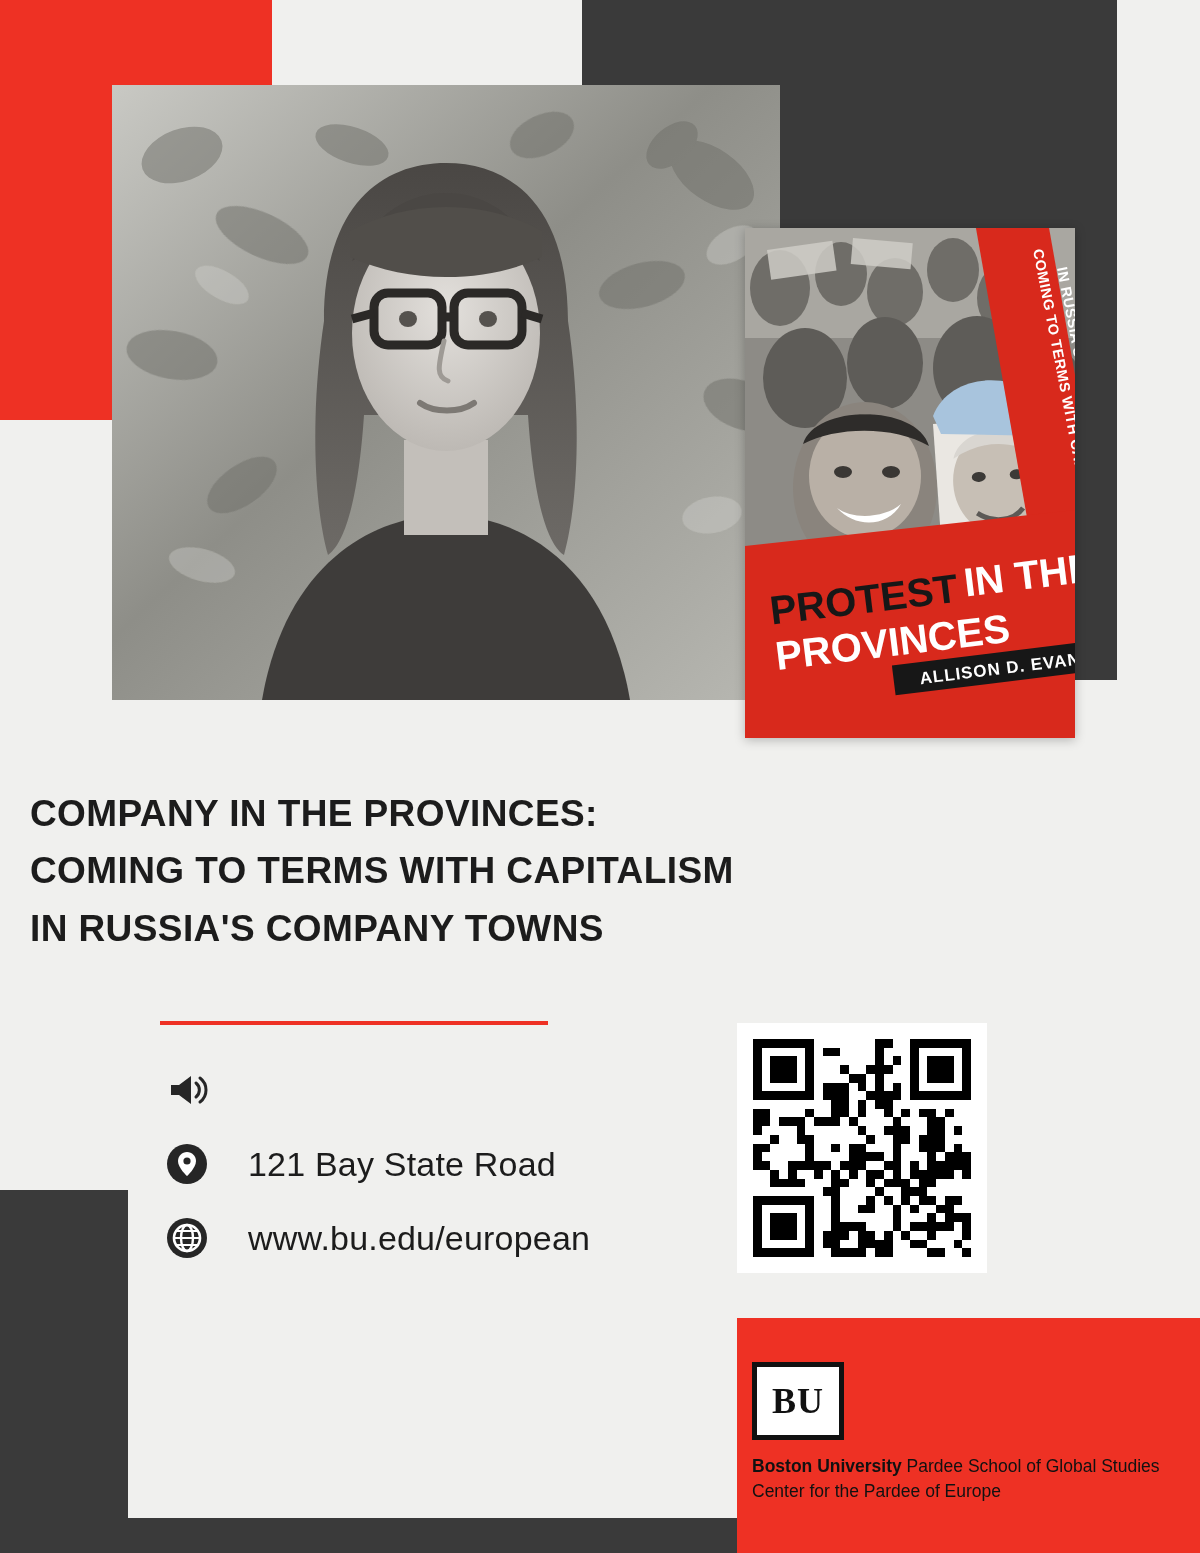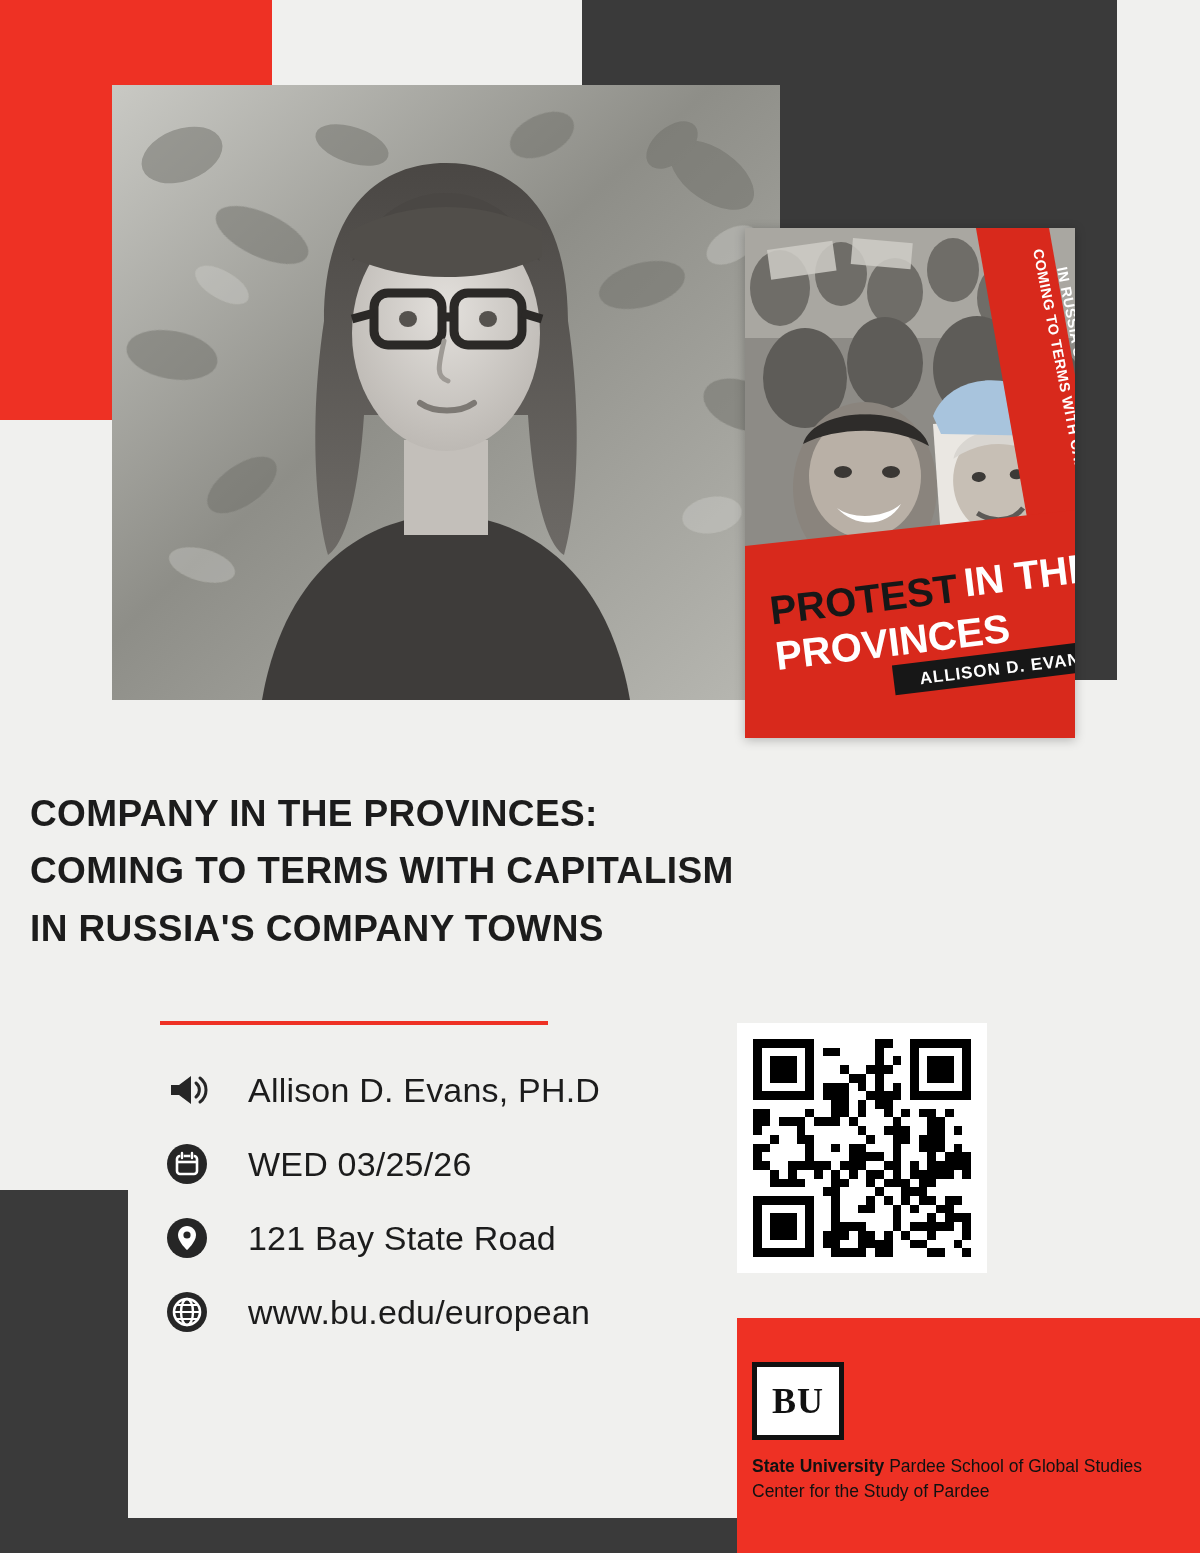--- a/index.html
+++ b/index.html
@@ -305,35 +305,22 @@
 <div class="details">
 
   <div class="det-row">
     <span class="det-icon">
       <svg width="44" height="44" viewBox="0 0 44 44" aria-hidden="true">
         <path d="M6 17 h8 L26 8 v28 L14 27 H6 z" fill="#262626"></path>
         <path d="M31 15 a9 9 0 0 1 0 14" fill="none" stroke="#262626" stroke-width="3" stroke-linecap="round"></path>
         <path d="M35 10 a15 15 0 0 1 0 24" fill="none" stroke="#262626" stroke-width="3" stroke-linecap="round"></path>
       </svg>
     </span>
-    <span class="det-text">Allison D. Evans, PH.D</span>
   </div>
 
-  <div class="det-row">
-    <span class="det-icon">
-      <svg width="44" height="44" viewBox="0 0 44 44" aria-hidden="true">
-        <circle cx="22" cy="22" r="20" fill="#262626"></circle>
-        <rect x="12" y="14" width="20" height="18" rx="3" fill="none" stroke="#ffffff" stroke-width="2.6"></rect>
-        <path d="M12 20 h20" stroke="#ffffff" stroke-width="2.6"></path>
-        <path d="M17 10 v6 M27 10 v6" stroke="#262626" stroke-width="3.4" stroke-linecap="round"></path>
-        <path d="M17 11 v5 M27 11 v5" stroke="#ffffff" stroke-width="2.4" stroke-linecap="round"></path>
-      </svg>
-    </span>
-    <span class="det-text">WED  03/25/26</span>
-  </div>
 
 
   <div class="det-row">
     <span class="det-icon">
       <svg width="44" height="44" viewBox="0 0 44 44" aria-hidden="true">
         <circle cx="22" cy="22" r="20" fill="#262626"></circle>
         <path d="M22 10 c-5 0 -9 4 -9 9 c0 7 9 15 9 15 c0 0 9 -8 9 -15 c0 -5 -4 -9 -9 -9 z" fill="#ffffff"></path>
         <circle cx="22" cy="19" r="3.6" fill="#262626"></circle>
       </svg>
     </span>
@@ -982,16 +969,16 @@
       <i style="background: rgb(255, 255, 255);"></i>
       <i style="background: rgb(0, 0, 0);"></i>
     </div>
 </div>
 
 <div class="logo-block">
   <div class="bu-mark">
     <span>BU</span>
   </div>
   <div class="logo-line">
-    <span><b>State University</b><span> Pardee School of Global Studies</span></span><br>
-    <span>Center for the Study of Pardee</span>
+    <span><b>Boston University</b><span> Pardee School of Global Studies</span></span><br>
+    <span>Center for the Pardee of Europe</span>
   </div>
 </div>
 
 </body></html>

